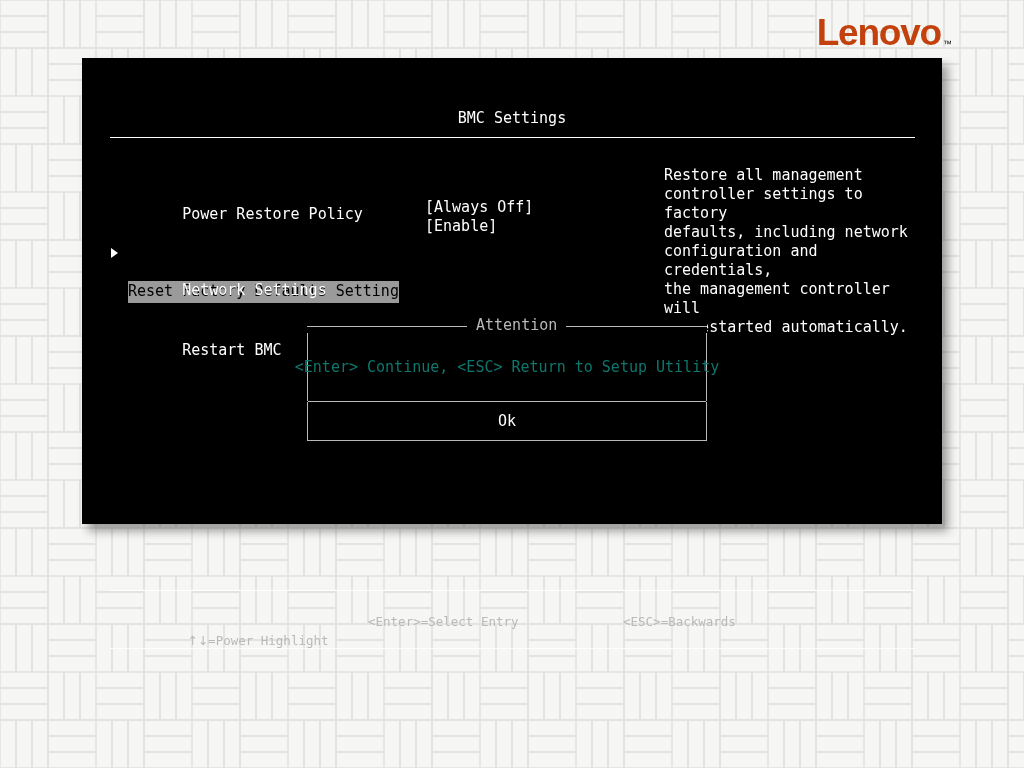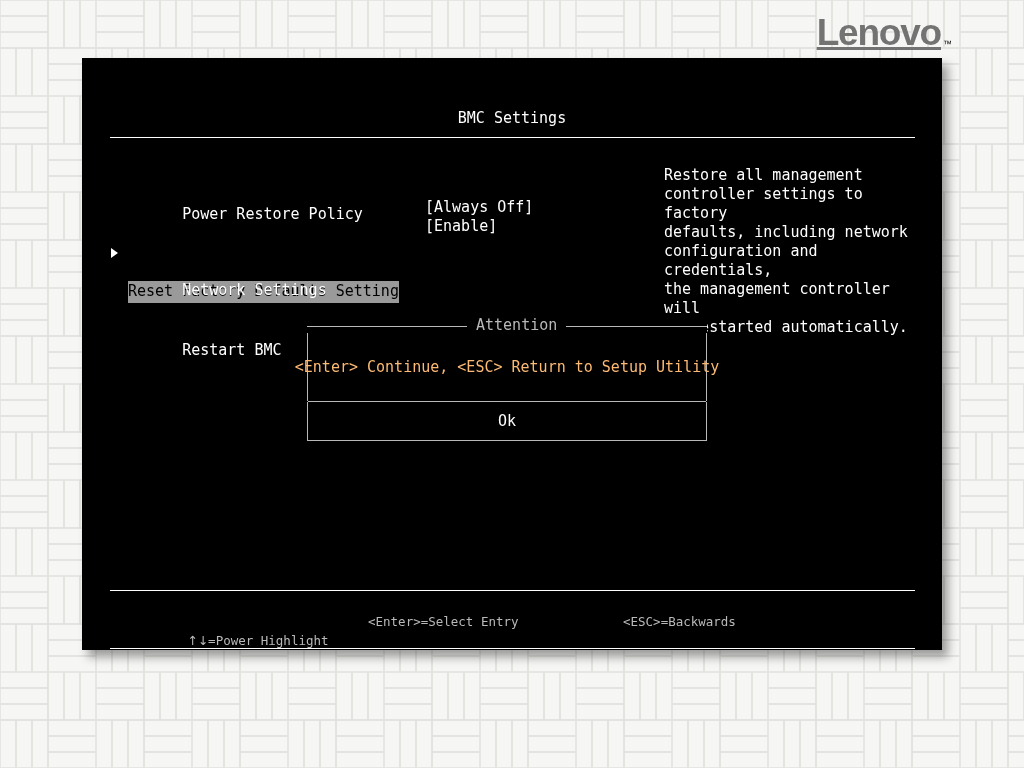--- a/index.html
+++ b/index.html
@@ -32,40 +32,39 @@
     top: 14px;
     z-index: 3;
     display: flex;
     align-items: flex-end;
   }
   #brand .wordmark {
     font-family: "Liberation Sans", sans-serif;
     font-weight: bold;
     font-size: 37px;
     letter-spacing: -1.2px;
-    color: #737373;
+    color: #c2410c;
     line-height: 1;
-    text-decoration: underline;
   }
   #brand .tm {
     font-family: "Liberation Sans", sans-serif;
     font-size: 9px;
     color: #0a0a0a;
     margin-left: 2px;
     margin-bottom: 2px;
     line-height: 1;
   }
 
   
   #console-panel {
     position: absolute;
     left: 82px;
     top: 58px;
     width: 860px;
-    height: 592px;
+    height: 466px;
     background: #000000;
     box-shadow: 6px 7px 9px rgba(20,20,20,0.40);
     z-index: 2;
     color: #ffffff;
     font-size: 15px;
     line-height: 19px;
   }
 
   .screen-title {
     position: absolute;
@@ -173,21 +172,21 @@
     top: -1px;
     white-space: pre;
   }
   #dlg-body {
     border-left: 1px solid #b9b9b9;
     border-right: 1px solid #b9b9b9;
     height: 68px;
     display: flex;
     align-items: center;
     justify-content: center;
-    color: #fdba74;
+    color: #0f766e;
     font-size: 15px;
     white-space: pre;
   }
   #dlg-divider {
     height: 1px;
     background: #b9b9b9;
     margin: 0 1px;
   }
   #dlg-footer {
     border: 1px solid #b9b9b9;

